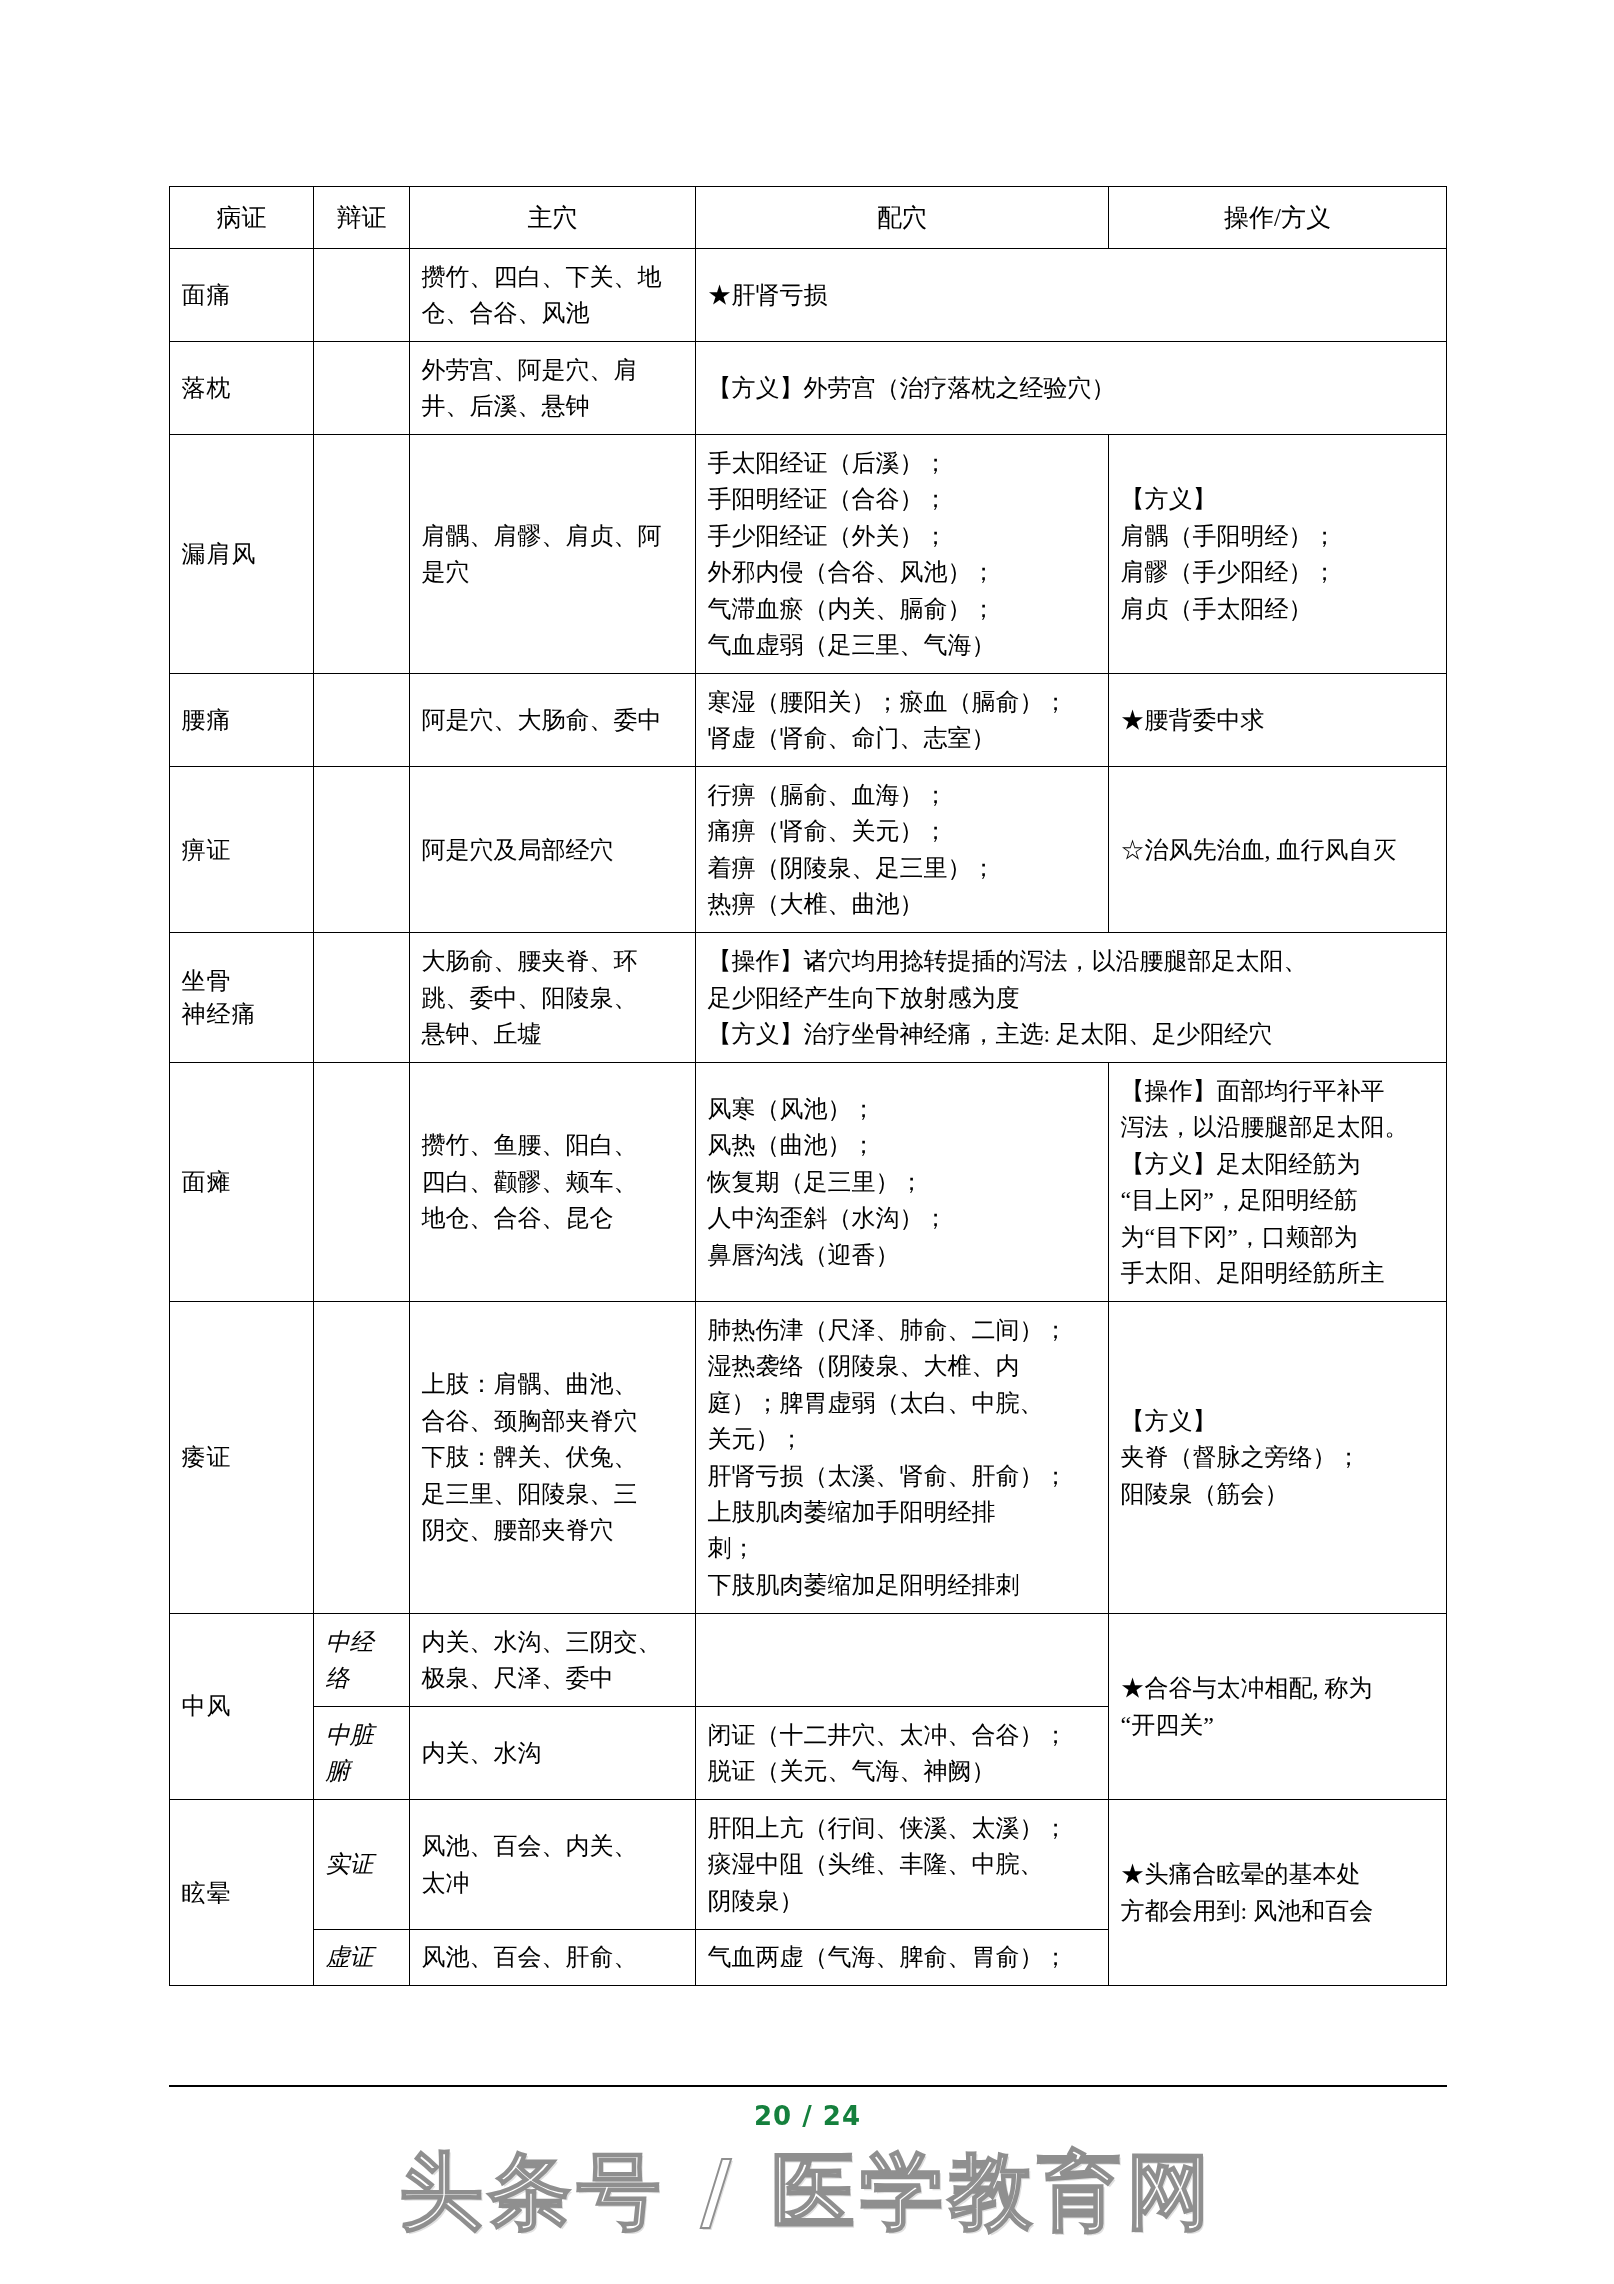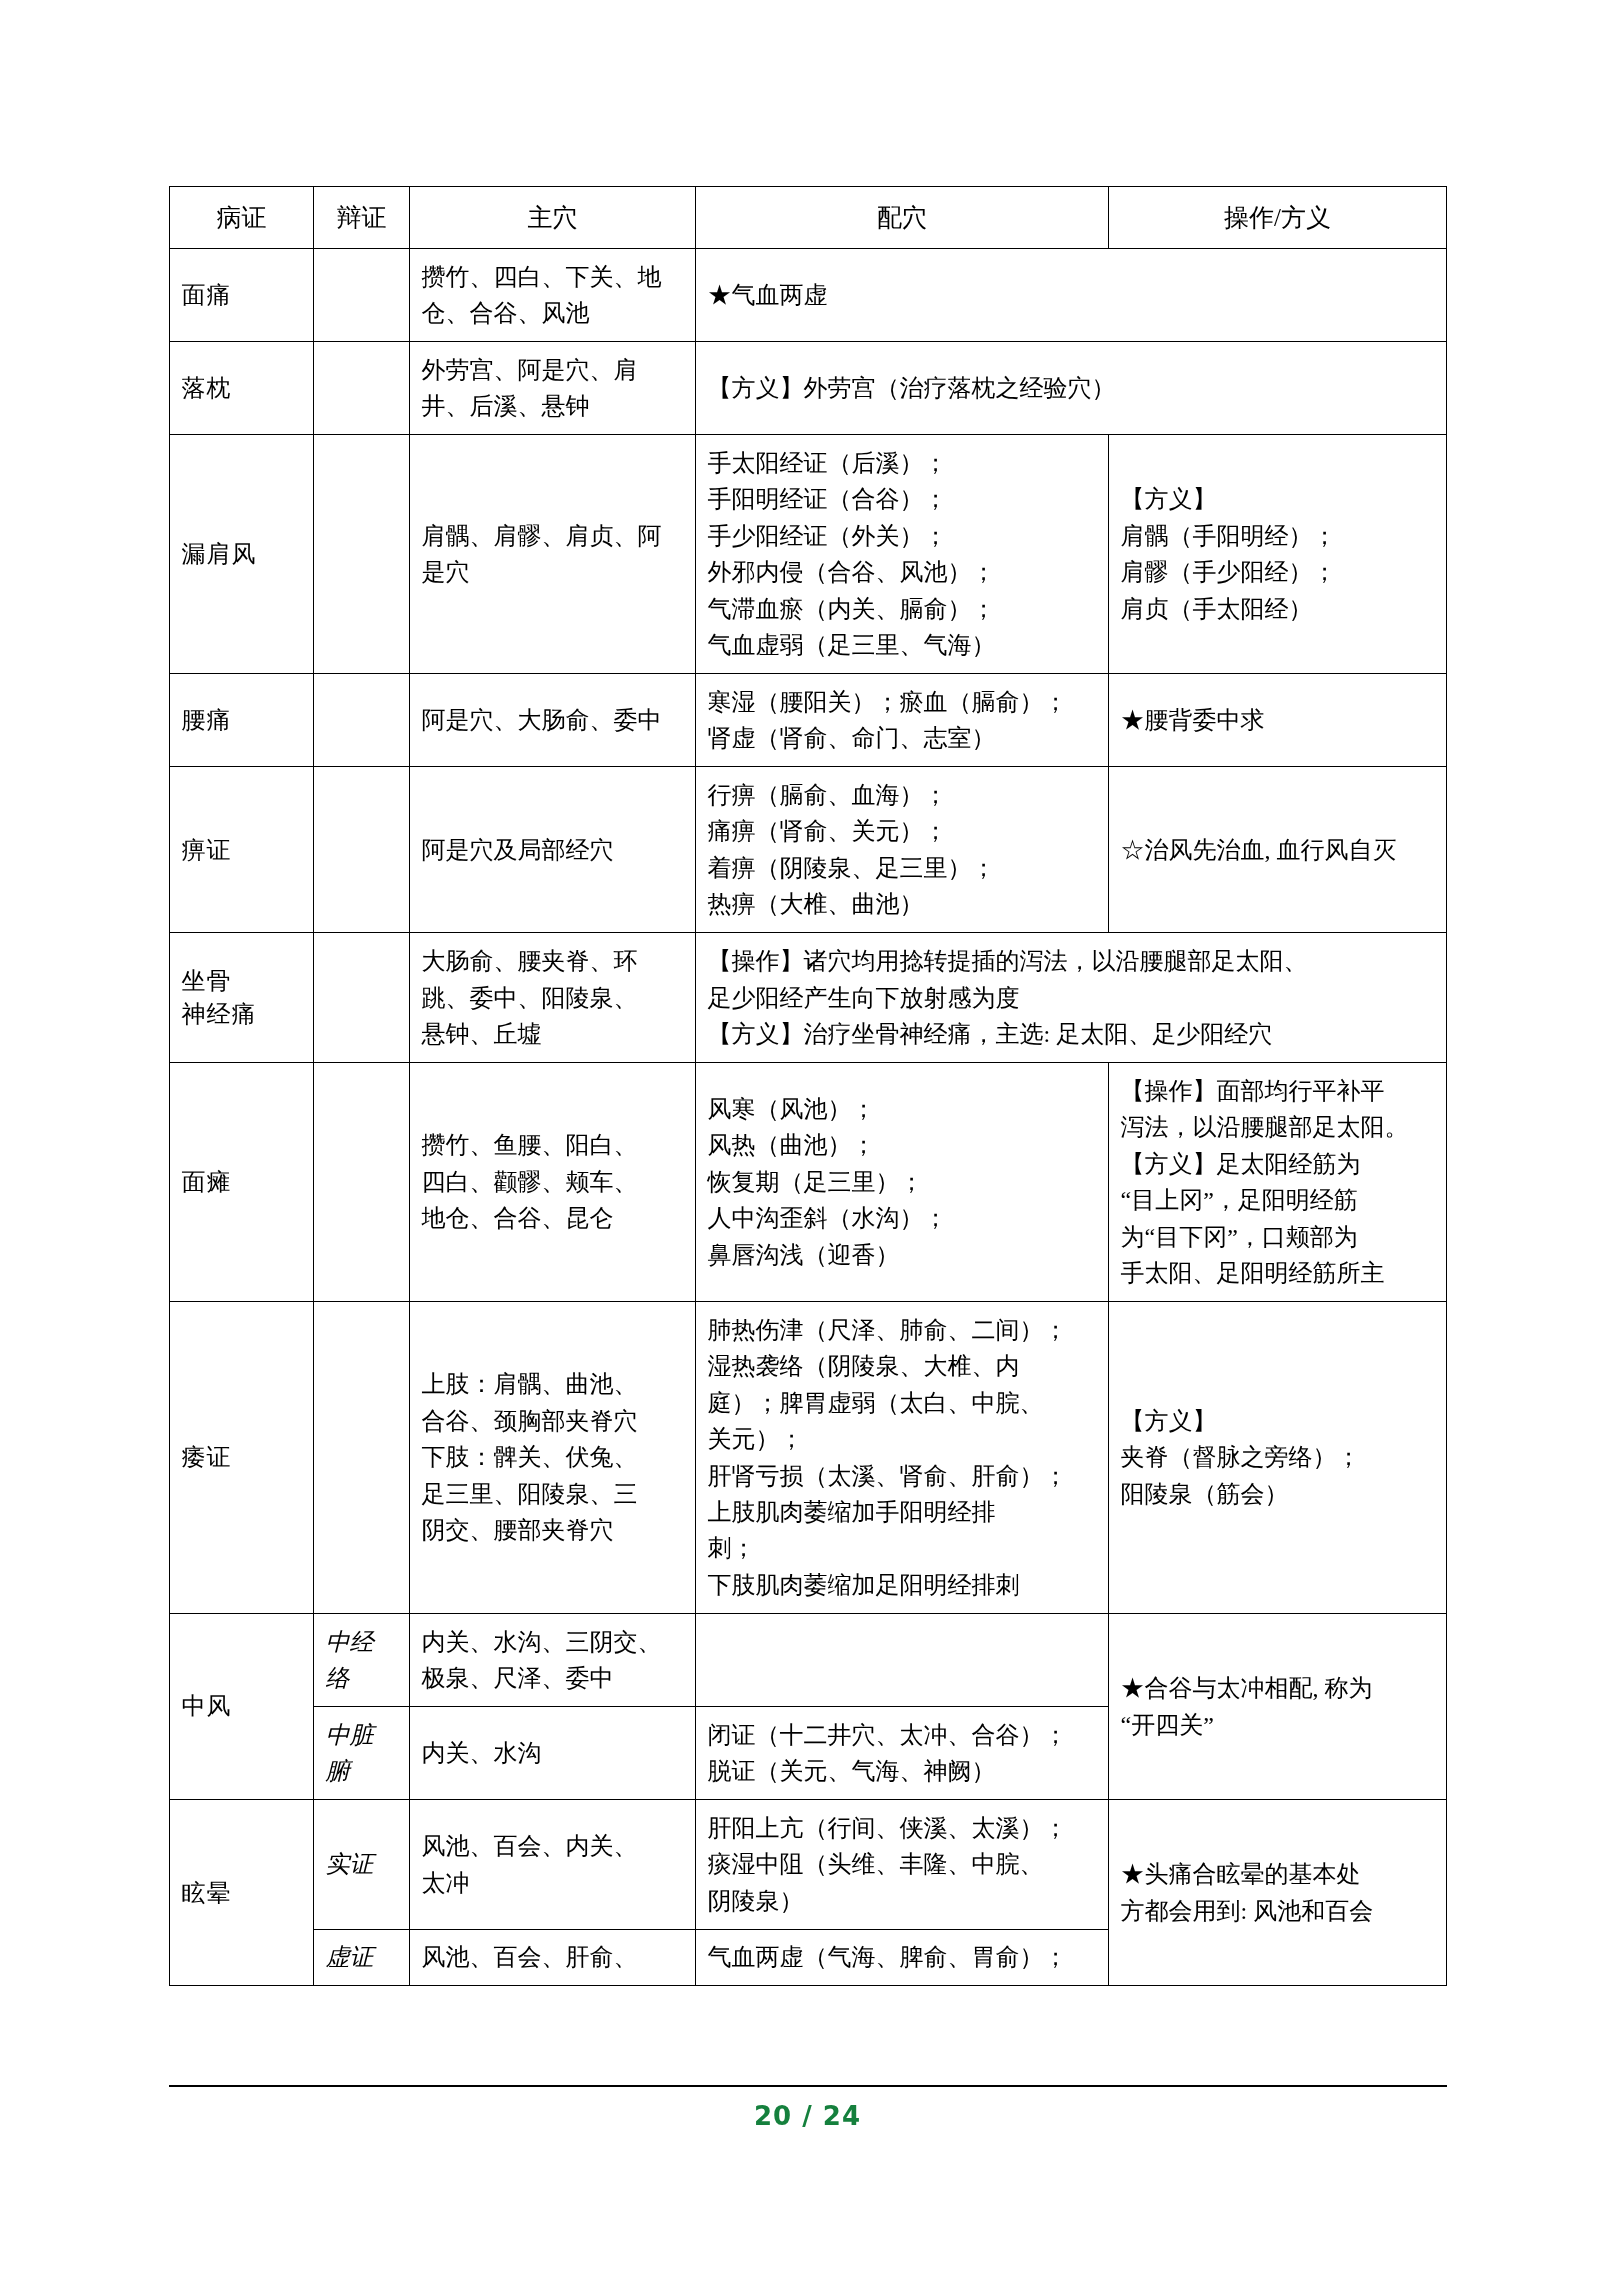--- a/index.html
+++ b/index.html
@@ -147,21 +147,21 @@
           <td>辩证</td>
           <td>主穴</td>
           <td>配穴</td>
           <td>操作/方义</td>
         </tr>
 
         <tr>
           <td class="dis">面痛</td>
           <td class="syn blank"></td>
           <td>攒竹、四白、下关、地仓、合谷、风池</td>
-          <td colspan="2">★气血两虚</td>
+          <td colspan="2">★肝肾亏损</td>
         </tr>
 
         <tr>
           <td class="dis">落枕</td>
           <td class="syn blank"></td>
           <td>外劳宫、阿是穴、肩井、后溪、悬钟</td>
           <td colspan="2">【方义】外劳宫（治疗落枕之经验穴）</td>
         </tr>
 
         <tr>
@@ -344,15 +344,16 @@
             <div>气血两虚（气海、脾俞、胃俞）；</div>
           </td>
         </tr>
 
       </tbody>
     </table>
   </div>
 
   <div class="footer-rule"></div>
   <div class="page-number">20 / 24</div>
+  <div class="watermark">头条号 / 医学教育网</div>
 
 </div>
 
 
 </body></html>

